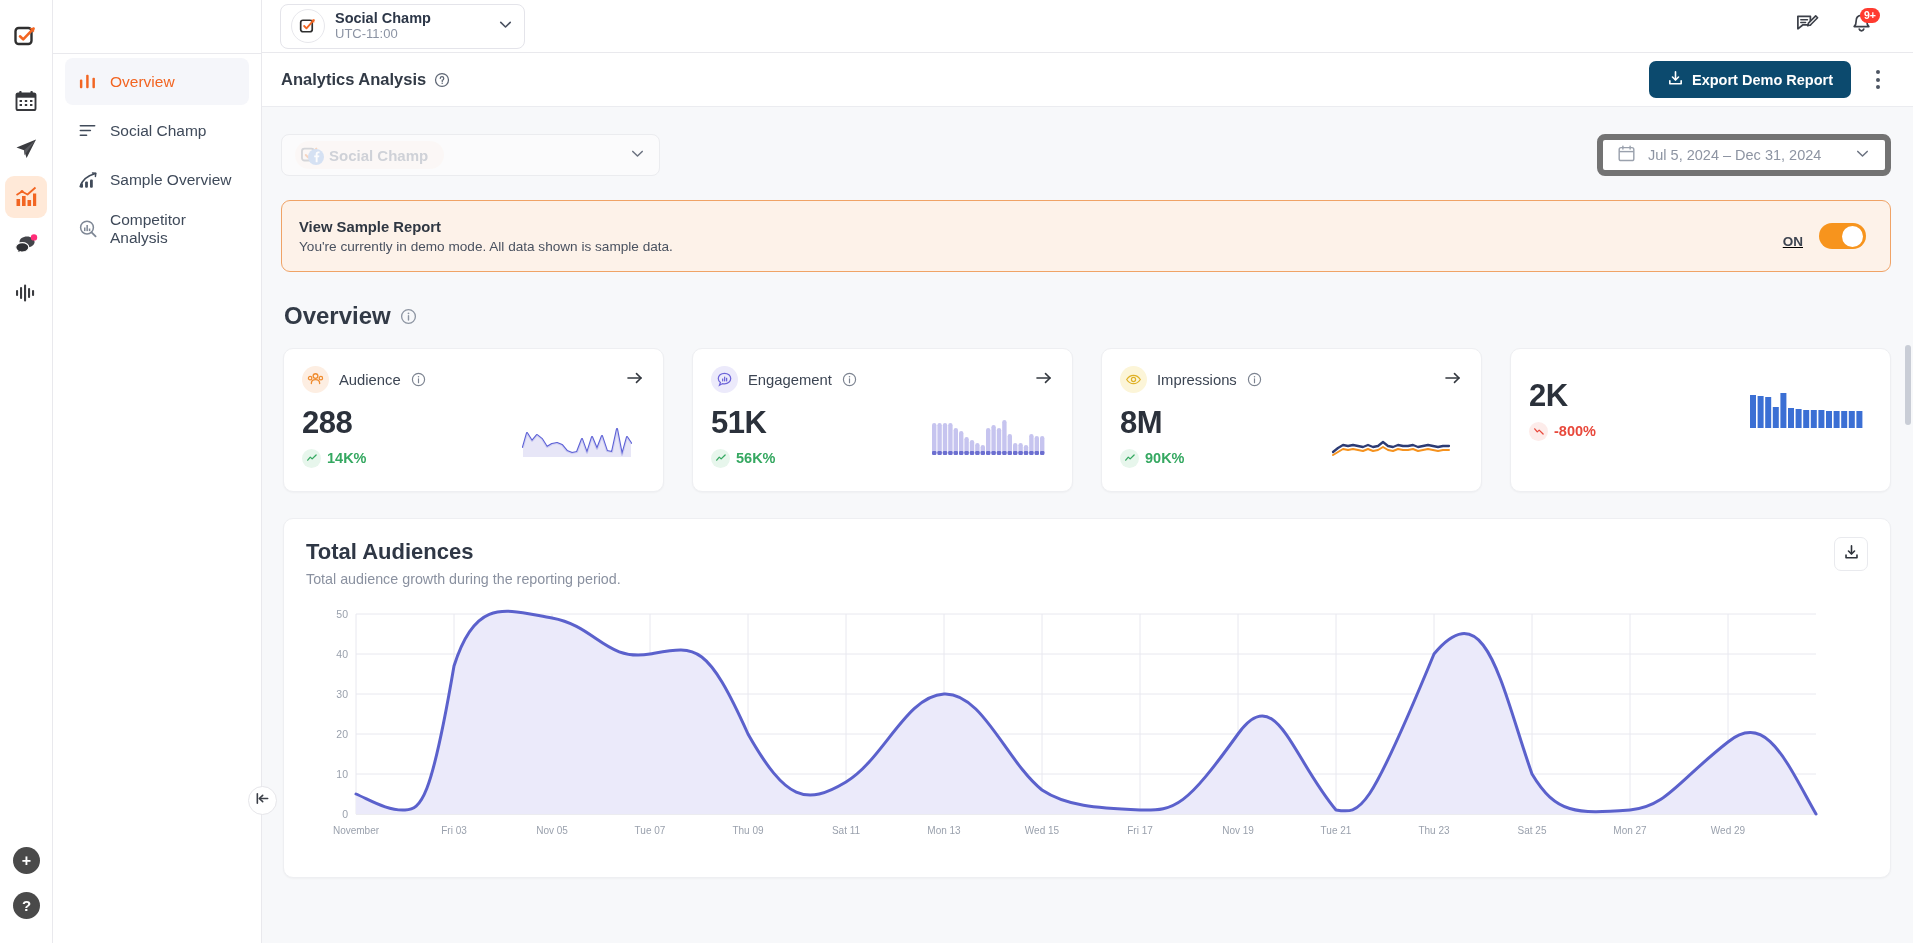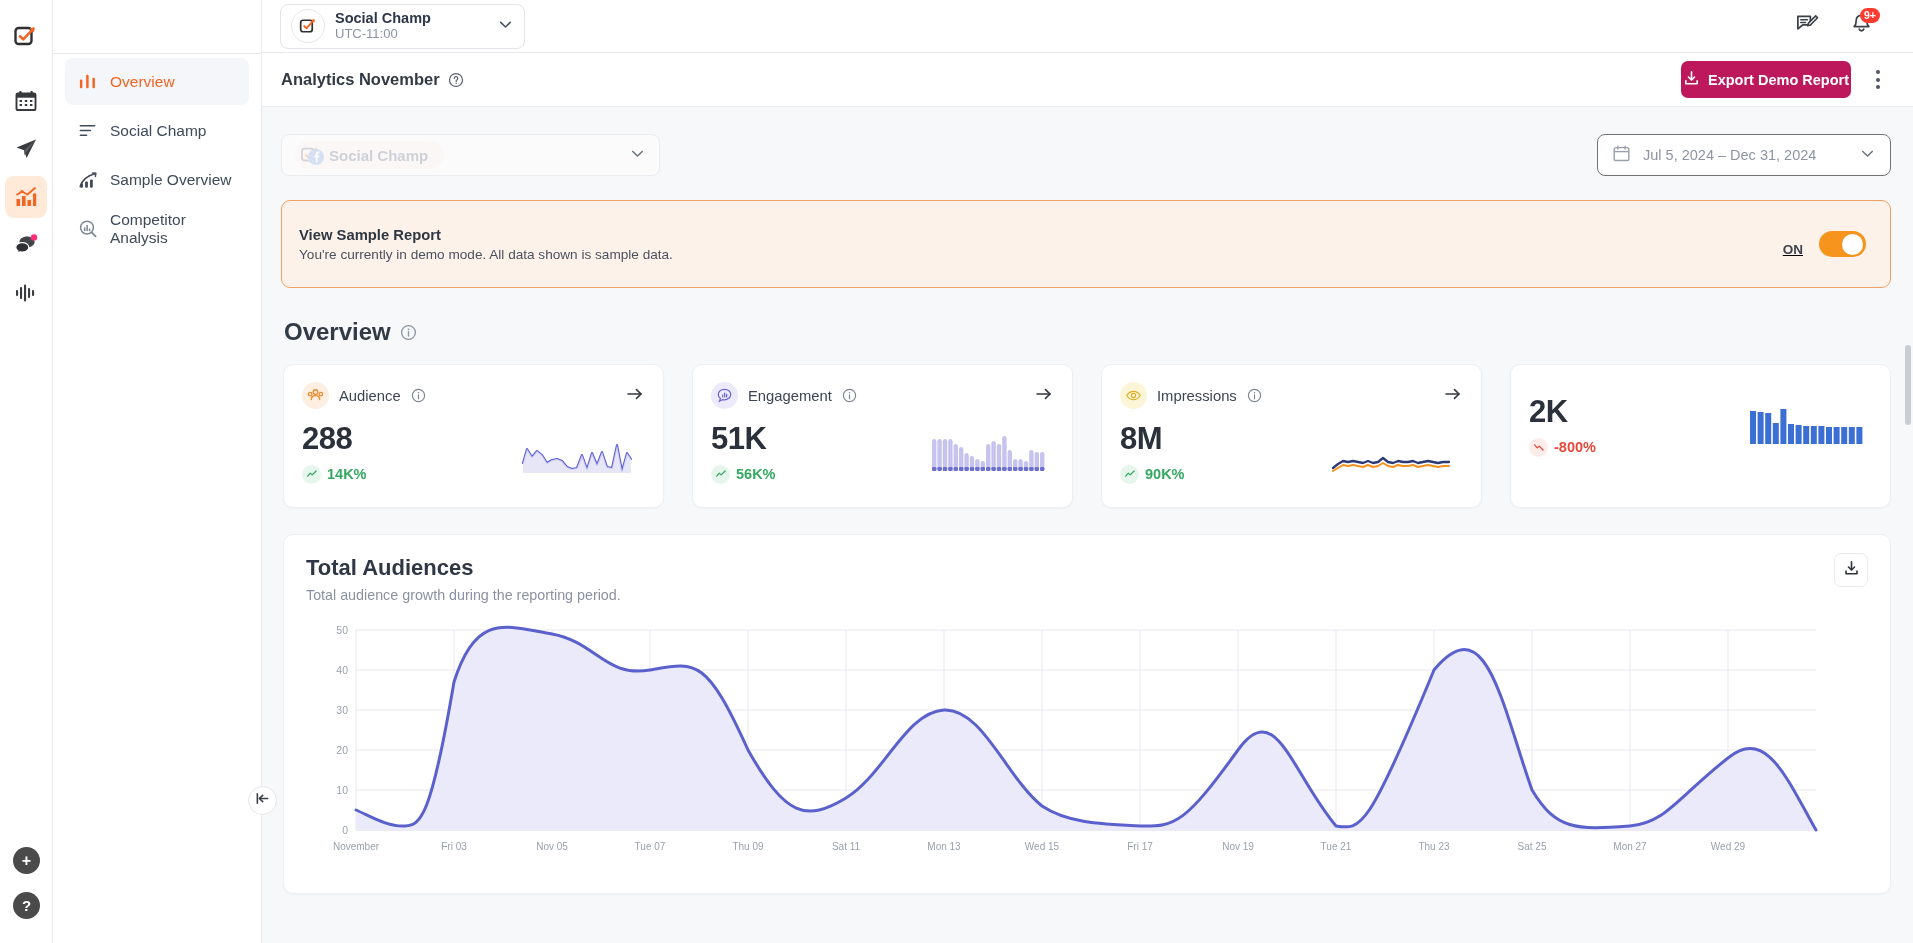--- a/index.html
+++ b/index.html
@@ -87,52 +87,52 @@
   }
 
   
   .page-head {
     height: 54px; background: #fff; border-bottom: 1px solid #ebecf0;
     display: flex; align-items: center; padding: 0 22px 0 19px;
   }
   .page-title { font-size: 16.5px; font-weight: 700; color: #323a46; }
   .head-spacer { flex: 1; }
   .export-btn {
-    background: #be185d; color: #fff; border: none; border-radius: 7px;
-    height: 37px; padding: 0 2px; font-size: 14.5px; font-weight: 700;
+    background: #0c4a6e; color: #fff; border: none; border-radius: 7px;
+    height: 37px; padding: 0 18px; font-size: 14.5px; font-weight: 700;
     display: flex; align-items: center; gap: 8px; cursor: pointer;
     font-family: "Liberation Sans", sans-serif;
   }
   .kebab { width: 26px; height: 30px; display:flex;flex-direction:column;align-items:center;justify-content:center;gap:3.5px; margin-left:14px; cursor:pointer;}
   .kebab i { width: 4px; height: 4px; border-radius: 50%; background: #4e5663; display:block;}
 
   
   .filter-row { display: flex; align-items: center; padding: 27px 22px 0 19px; }
   .profile-select {
     width: 379px; height: 42px; border: 1px solid #ebecef; border-radius: 8px;
     background: #fbfbfc; display: flex; align-items: center; padding: 0 13px;
     gap: 9px; cursor: pointer;
   }
   .profile-pill {
     display:flex; align-items:center; gap:8px; background:#fbf4ef; border-radius:20px;
     padding:3px 16px 3px 4px; opacity: .45;
   }
   .profile-name { font-size: 15px; font-weight: 700; color: #9aa0ad; }
   .sel-spacer { flex: 1; }
   .date-range {
-    margin-left: auto; width: 294px; height: 42px; border: 1px solid #737373;
+    margin-left: auto; width: 294px; height: 42px; border: 6px solid #737373;
     border-radius: 8px; background: #fff; display: flex; align-items: center;
     gap: 12px; padding: 0 14px; cursor: pointer;
   }
   .date-text { font-size: 14.5px; color: #8d94a2; flex: 1; }
 
   
   .banner {
     margin: 24px 22px 0 19px; background: #fdf2e9; border: 1px solid #f0a366;
-    border-radius: 9px; height: 88px; display: flex; align-items: center;
+    border-radius: 9px; height: 72px; display: flex; align-items: center;
     padding: 0 24px 0 17px;
   }
   .banner-title { font-size: 14.8px; font-weight: 700; color: #2f3742; margin-bottom: 4px;}
   .banner-sub { font-size: 13.6px; color: #4a5260; }
   .banner-spacer { flex: 1; }
   .toggle-wrap { display: flex; align-items: flex-end; gap: 16px; text-decoration: underline; }
   .toggle-label { font-size: 13.5px; font-weight: 700; color: #3d4450; }
   .toggle {
     width: 47px; height: 26px; border-radius: 14px; background: #f7941d;
     position: relative; cursor: pointer;
@@ -367,21 +367,21 @@
           <svg width="25" height="25" viewBox="0 0 26 26">
             <path d="M13 3.5 c-3.6 0 -5.6 2.6 -5.6 6 0 4 -2 5.6 -2 5.6 h15.2 s-2 -1.6 -2 -5.6 c0 -3.4 -2 -6 -5.6 -6z" fill="none" stroke="#3c4049" stroke-width="1.8" stroke-linejoin="round"></path>
             <path d="M10.6 17.8 a2.5 2.5 0 0 0 4.8 0" fill="none" stroke="#3c4049" stroke-width="1.8" stroke-linecap="round"></path>
           </svg>
         </span>
         <span class="badge">9+</span>
       </div>
     </div>
 
     <div class="page-head">
-      <span class="page-title">Analytics November</span>
+      <span class="page-title">Analytics Analysis</span>
       <span style="margin-left:8px;display:flex">
         <svg width="16" height="16" viewBox="0 0 18 18">
           <circle cx="9" cy="9" r="7.3" fill="none" stroke="#5d6573" stroke-width="1.4"></circle>
           <path d="M7 7.1 a2 2 0 1 1 2.3 2.2 v1.3" fill="none" stroke="#5d6573" stroke-width="1.4" stroke-linecap="round"></path>
           <circle cx="9.2" cy="12.7" r="0.85" fill="#5d6573"></circle>
         </svg>
       </span>
       <span class="head-spacer"></span>
       <button class="export-btn">
         <span>

